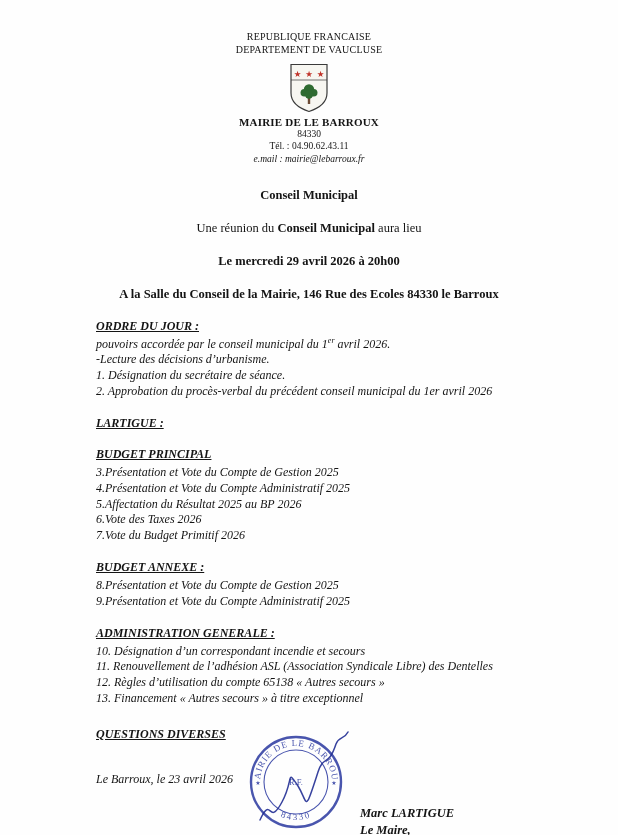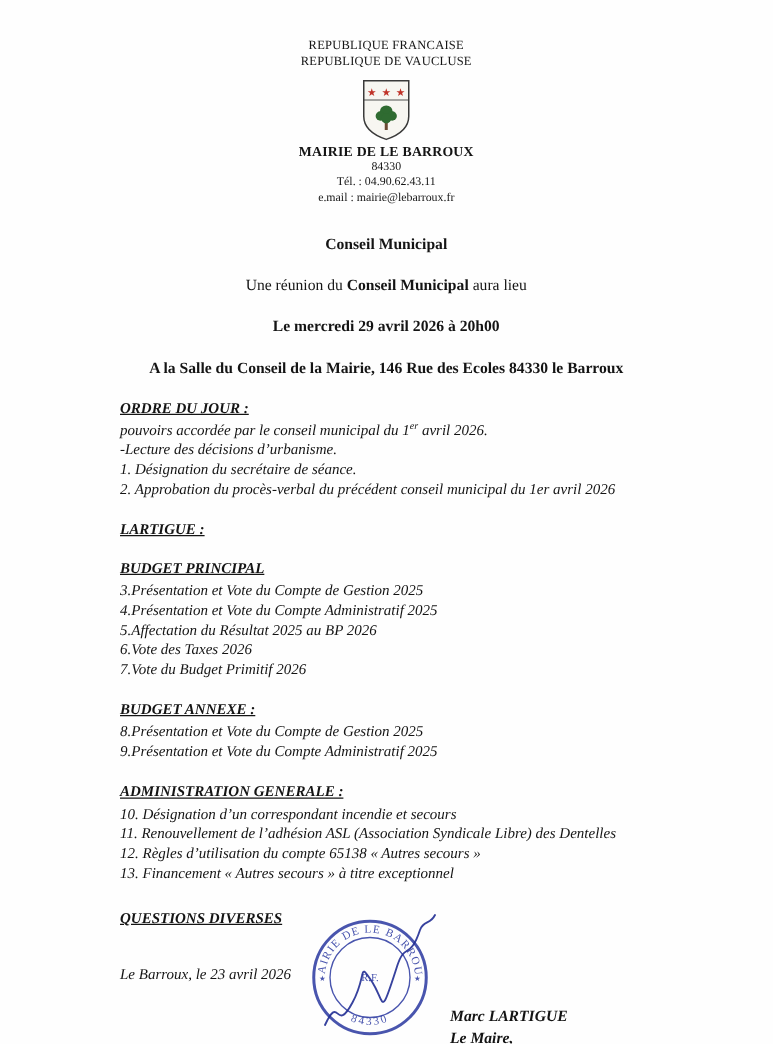--- a/index.html
+++ b/index.html
@@ -12,42 +12,42 @@
     margin: 0;
     box-sizing: border-box;
     font-family: "Liberation Serif", "DejaVu Serif", serif;
     color: #141414;
   }
   .header { padding-top: 30px; text-align: center; }
   .hdr-small { font-size: 10px; line-height: 1.3; letter-spacing: .2px; margin: 0; }
   .coa { display: block; margin: 7px auto 3px; }
   .commune { font-size: 11px; font-weight: bold; margin: 0; letter-spacing: .2px; }
   .meta { font-size: 9.5px; line-height: 1.3; margin: 0; }
-  .email { }
+  .email { font-style: italic; }
   .title-block { margin-top: 22px; text-align: center; font-size: 12.5px; line-height: 1.35; }
   .title-block p { margin: 16px; white-space: nowrap; }
   .bold { font-weight: bold; }
   .content { padding: 0 70px 0 96px; font-style: italic; }
   .section-heading { font-size: 12px; font-weight: bold; text-decoration: underline; margin: 16px 0 3px; }
   .mt20 { margin-top: 20px; }
   .line { font-size: 12px; line-height: 1.32; margin: 0; white-space: nowrap; }
   sup { font-size: 8px; vertical-align: super; line-height: 0; }
   .closing-date { margin-top: 30px; font-size: 12px; }
   .sign-block { margin-top: 18px; margin-left: 264px; font-size: 12.5px; font-weight: bold; line-height: 1.35; }
   .sign-block p { margin: 0; }
   .stamp-wrap { position: absolute; left: 234px; top: 722px; width: 130px; height: 112px; }
 </style>
 </head>
 <body>
 
 <div class="page">
 
   <div class="header">
     <p class="hdr-small">REPUBLIQUE FRANCAISE</p>
-    <p class="hdr-small">REPUBLIQUE DE VAUCLUSE</p>
+    <p class="hdr-small">DEPARTEMENT DE VAUCLUSE</p>
 
     <svg class="coa" viewBox="0 0 40 50" width="40" height="50" aria-hidden="true">
       <path d="M2,1.5 H38 V30 C38,40 29,45.5 20,48.5 C11,45.5 2,40 2,30 Z" fill="#f7f6f1" stroke="#3a3a3a" stroke-width="1.2"></path>
       <line x1="2" y1="17" x2="38" y2="17" stroke="#3a3a3a" stroke-width="0.7"></line>
       <text x="8.5" y="13.5" text-anchor="middle" font-size="8.5" fill="#c03228">★</text>
       <text x="20" y="13.5" text-anchor="middle" font-size="8.5" fill="#c03228">★</text>
       <text x="31.5" y="13.5" text-anchor="middle" font-size="8.5" fill="#c03228">★</text>
       <g>
         <rect x="18.8" y="32" width="2.4" height="9" fill="#6b4a33"></rect>
         <circle cx="20" cy="26.5" r="5.2" fill="#2f6b31"></circle>

